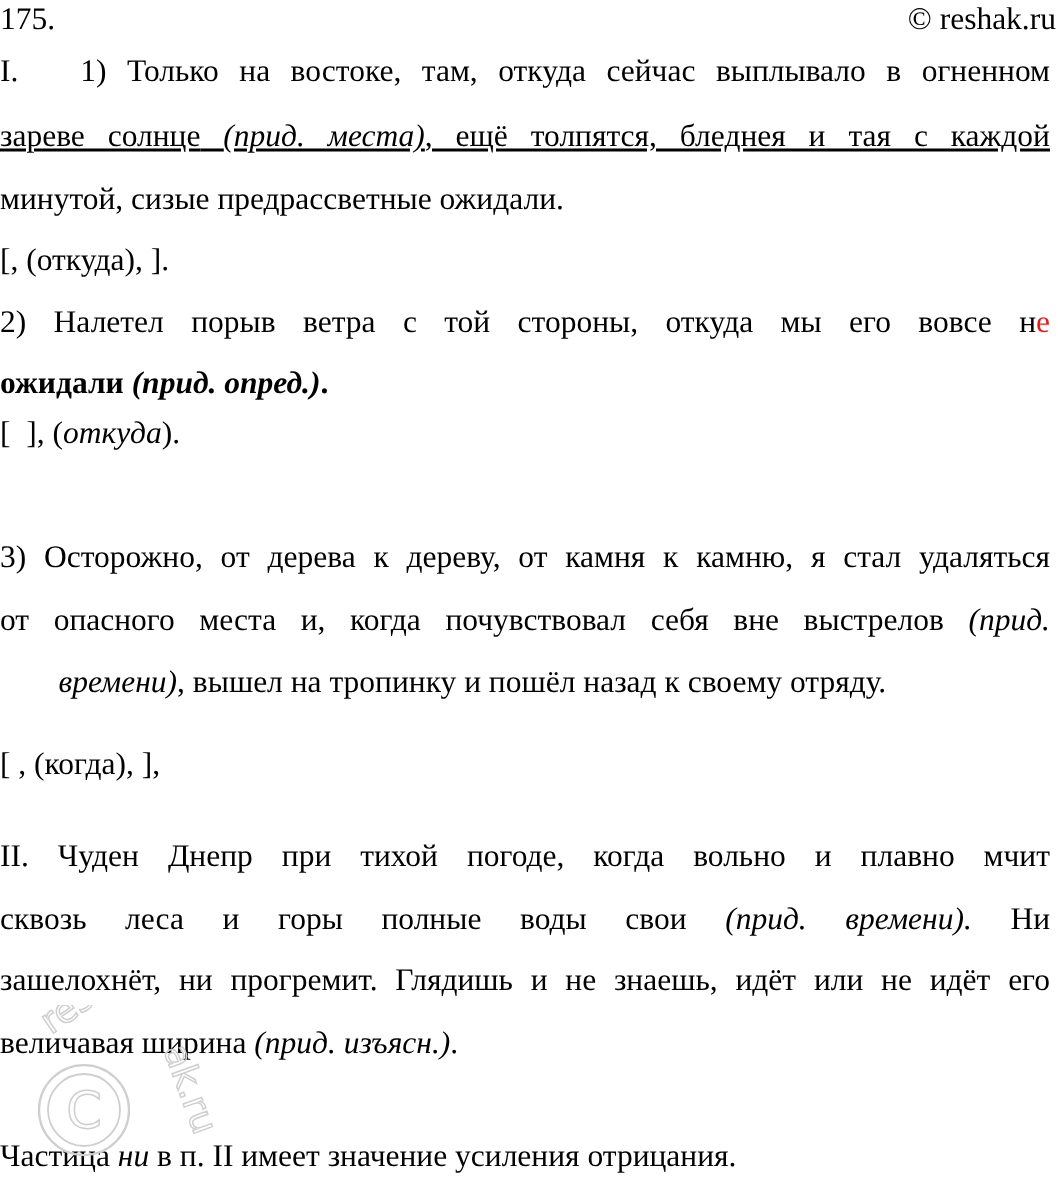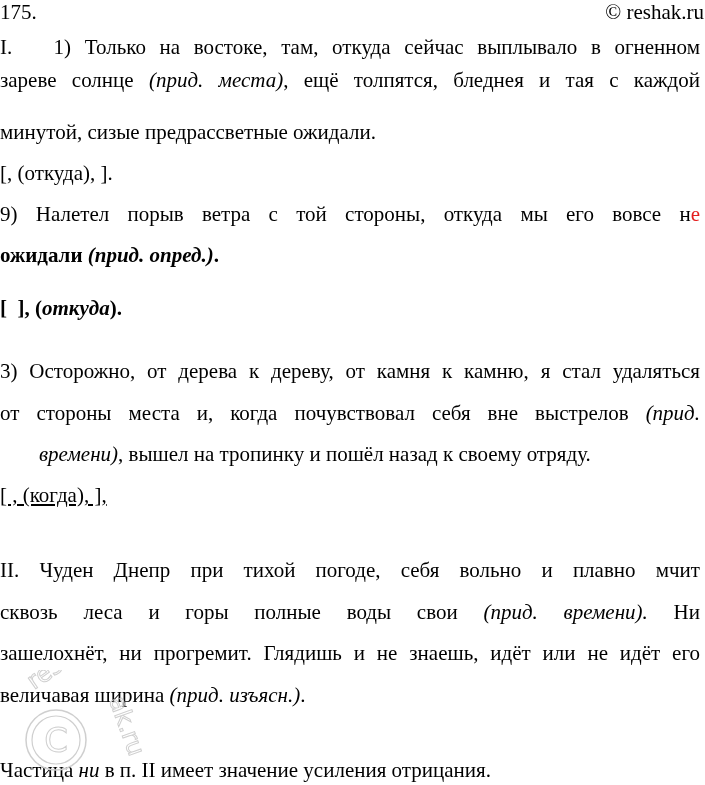--- a/index.html
+++ b/index.html
@@ -46,49 +46,49 @@
 <body>
 
 <div class="line header-num">175.</div>
 <div class="line header-copy">© reshak.ru</div>
 
 <div class="line justify" style="top:35px;">
   <span>I.</span>
   <span style="display:inline-block;width:14px;"></span>
   <span>1) Только на востоке, там, откуда сейчас выплывало в огненном</span>
 </div>
-<div class="line justify" style="top:68px;">
+<div class="line justify" style="top:78px;text-decoration:underline;">
   <span>зареве солнце</span>
   <span class="i">(прид. места)</span><span>, ещё толпятся, бледнея и тая с каждой</span>
 </div>
 <div class="line" style="top:120px;">минутой, сизые предрассветные ожидали.</div>
 <div class="line" style="top:161px;">[, (откуда), ].</div>
 
 <div class="line justify" style="top:202px;">
-  <span>9) Налетел порыв ветра с той стороны, откуда мы его вовсе н</span><span class="red">е</span>
+  <span>2) Налетел порыв ветра с той стороны, откуда мы его вовсе н</span><span class="red">е</span>
 </div>
 <div class="line" style="top:243px;font-weight:bold;">
   <span>ожидали</span>
   <span class="i">(прид. опред.)</span><span>.</span>
 </div>
-<div class="line" style="top:296px;font-weight:bold;">
+<div class="line" style="top:276px;">
   <span style="white-space:pre;">[  ], (</span><span class="i">откуда</span><span>).</span>
 </div>
 
 <div class="line justify" style="top:359px;">3) Осторожно, от дерева к дереву, от камня к камню, я стал удаляться</div>
 <div class="line justify" style="top:401px;">
-  <span>от стороны места и, когда почувствовал себя вне выстрелов</span>
+  <span>от опасного места и, когда почувствовал себя вне выстрелов</span>
   <span class="i">(прид.</span>
 </div>
 <div class="line" style="top:442px;margin-left:39px;">
   <span class="i">времени)</span><span>, вышел на тропинку и пошёл назад к своему отряду.</span>
 </div>
-<div class="line" style="top:483px;text-decoration:underline;">[ , (когда), ],</div>
+<div class="line" style="top:497px;">[ , (когда), ],</div>
 
-<div class="line justify" style="top:558px;">II.  Чуден Днепр при тихой погоде, себя вольно и плавно мчит</div>
+<div class="line justify" style="top:558px;">II.  Чуден Днепр при тихой погоде, когда вольно и плавно мчит</div>
 <div class="line justify" style="top:600px;">
   <span>сквозь леса и горы полные воды свои</span>
   <span class="i">(прид. времени).</span>
   <span>Ни</span>
 </div>
 <div class="line justify" style="top:641px;">зашелохнёт, ни прогремит. Глядишь и не знаешь, идёт или не идёт его</div>
 <div class="line" style="top:683px;">
   <span>величавая ширина</span>
   <span class="i">(прид. изъясн.)</span><span>.</span>
 </div>

